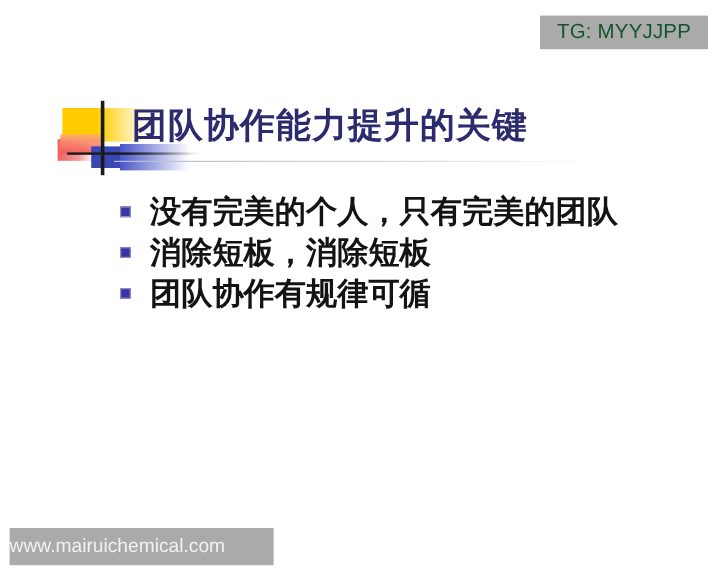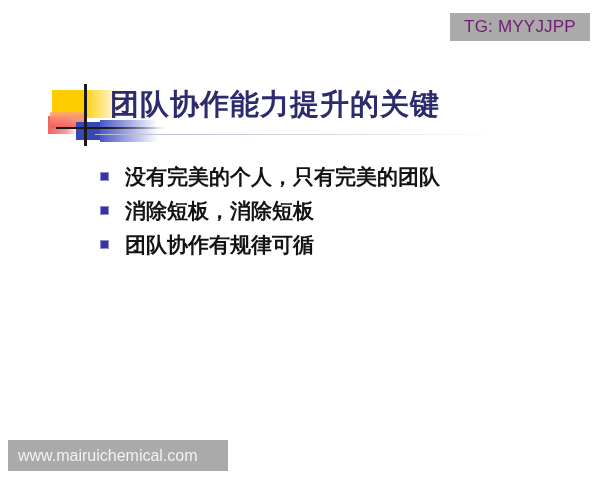--- a/index.html
+++ b/index.html
@@ -23,21 +23,21 @@
   }
 
   
   .tg-badge {
     position: absolute;
     left: 450px;
     top: 13px;
     width: 140px;
     height: 28px;
     background: #aaaaaa;
-    color: #701a75;
+    color: #14532d;
     font-size: 17px;
     line-height: 28px;
     text-align: center;
     letter-spacing: 0.2px;
     white-space: nowrap;
     font-family: "Liberation Sans", "DejaVu Sans", sans-serif;
   }
 
   
   .title-block {
@@ -161,39 +161,38 @@
     height: 9px;
     margin-top: 12px;
     margin-right: 16px;
     background: #3a33a8;
     border: 1px solid #8f8fc8;
     box-sizing: border-box;
   }
   .bullet-text {
     flex: 1 1 auto;
     color: #131313;
-    font-size: 21px;
+    font-size: 26px;
     line-height: 34px;
     font-weight: bold;
     white-space: nowrap;
     font-family: "DejaVu Sans", "Liberation Sans", sans-serif;
   }
 
   
   .url-badge {
     position: absolute;
     left: 8px;
     top: 440px;
     width: 220px;
     height: 31px;
     background: #aaaaaa;
     color: #f2f2f2;
     font-size: 16px;
     line-height: 31px;
-    padding-left: 10px;
     box-sizing: border-box;
     white-space: nowrap;
     font-family: "Liberation Sans", "DejaVu Sans", sans-serif;
   }
 </style>
 </head>
 <body>
 
 <div id="slide">
 

